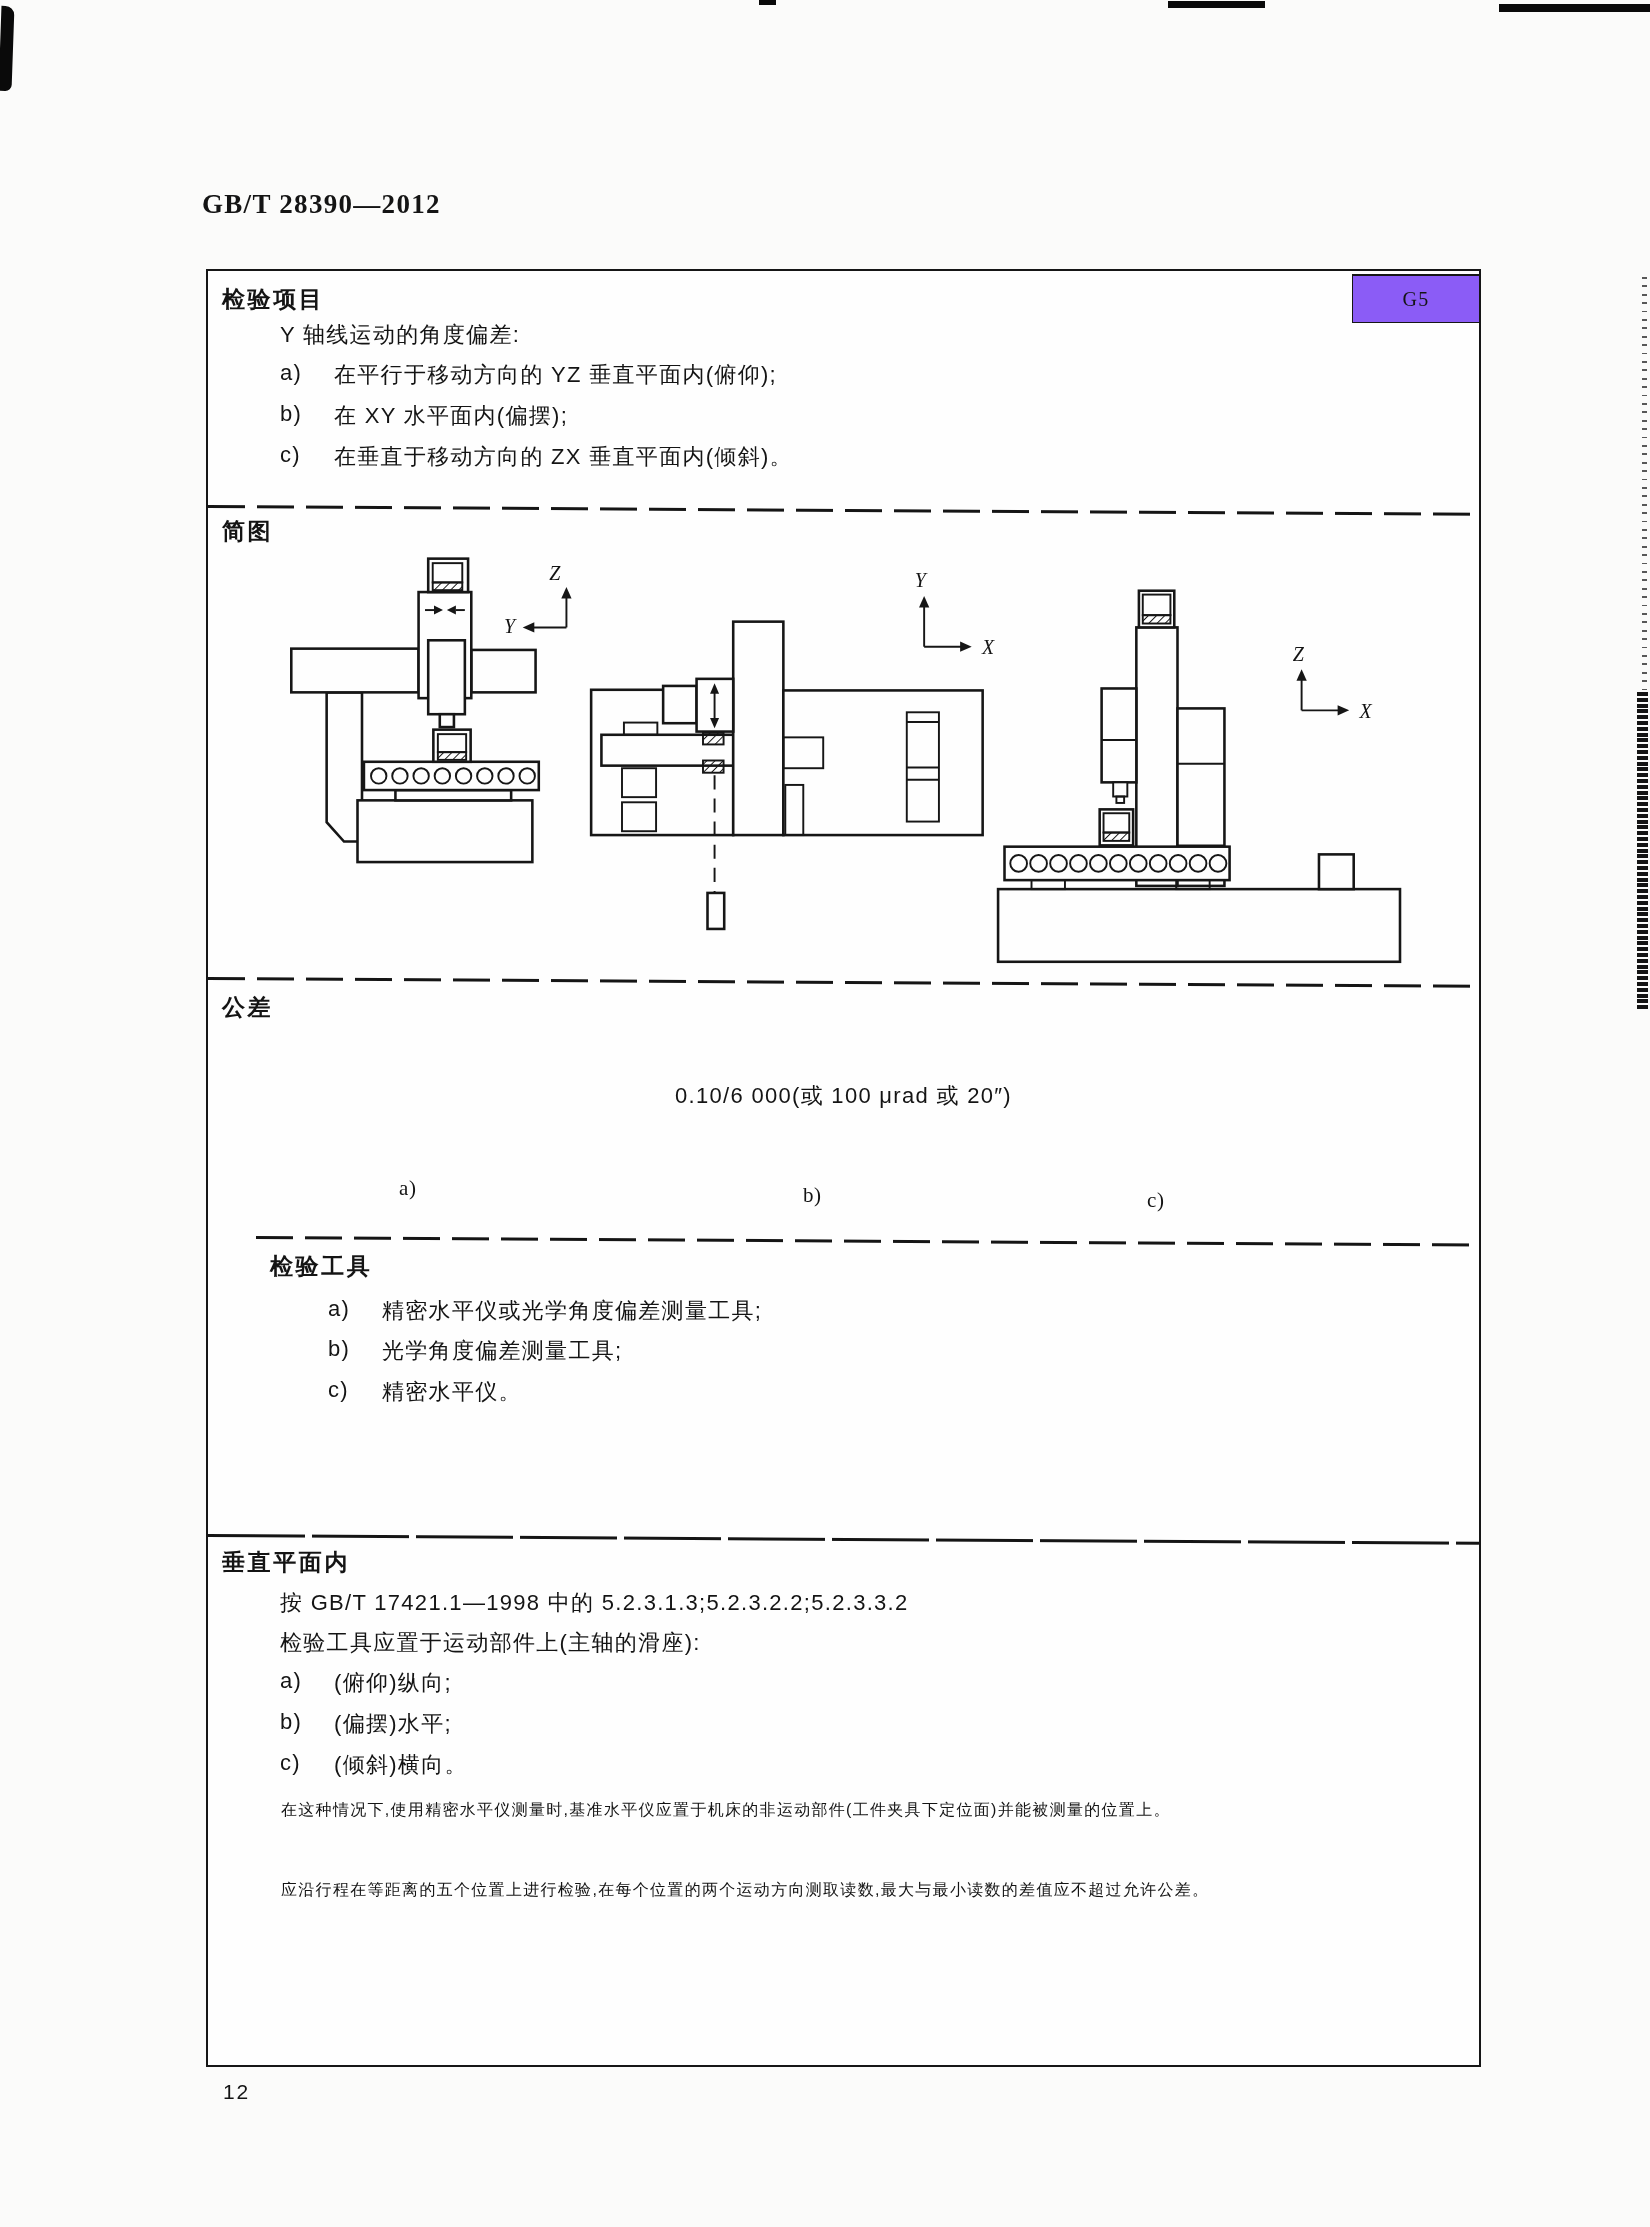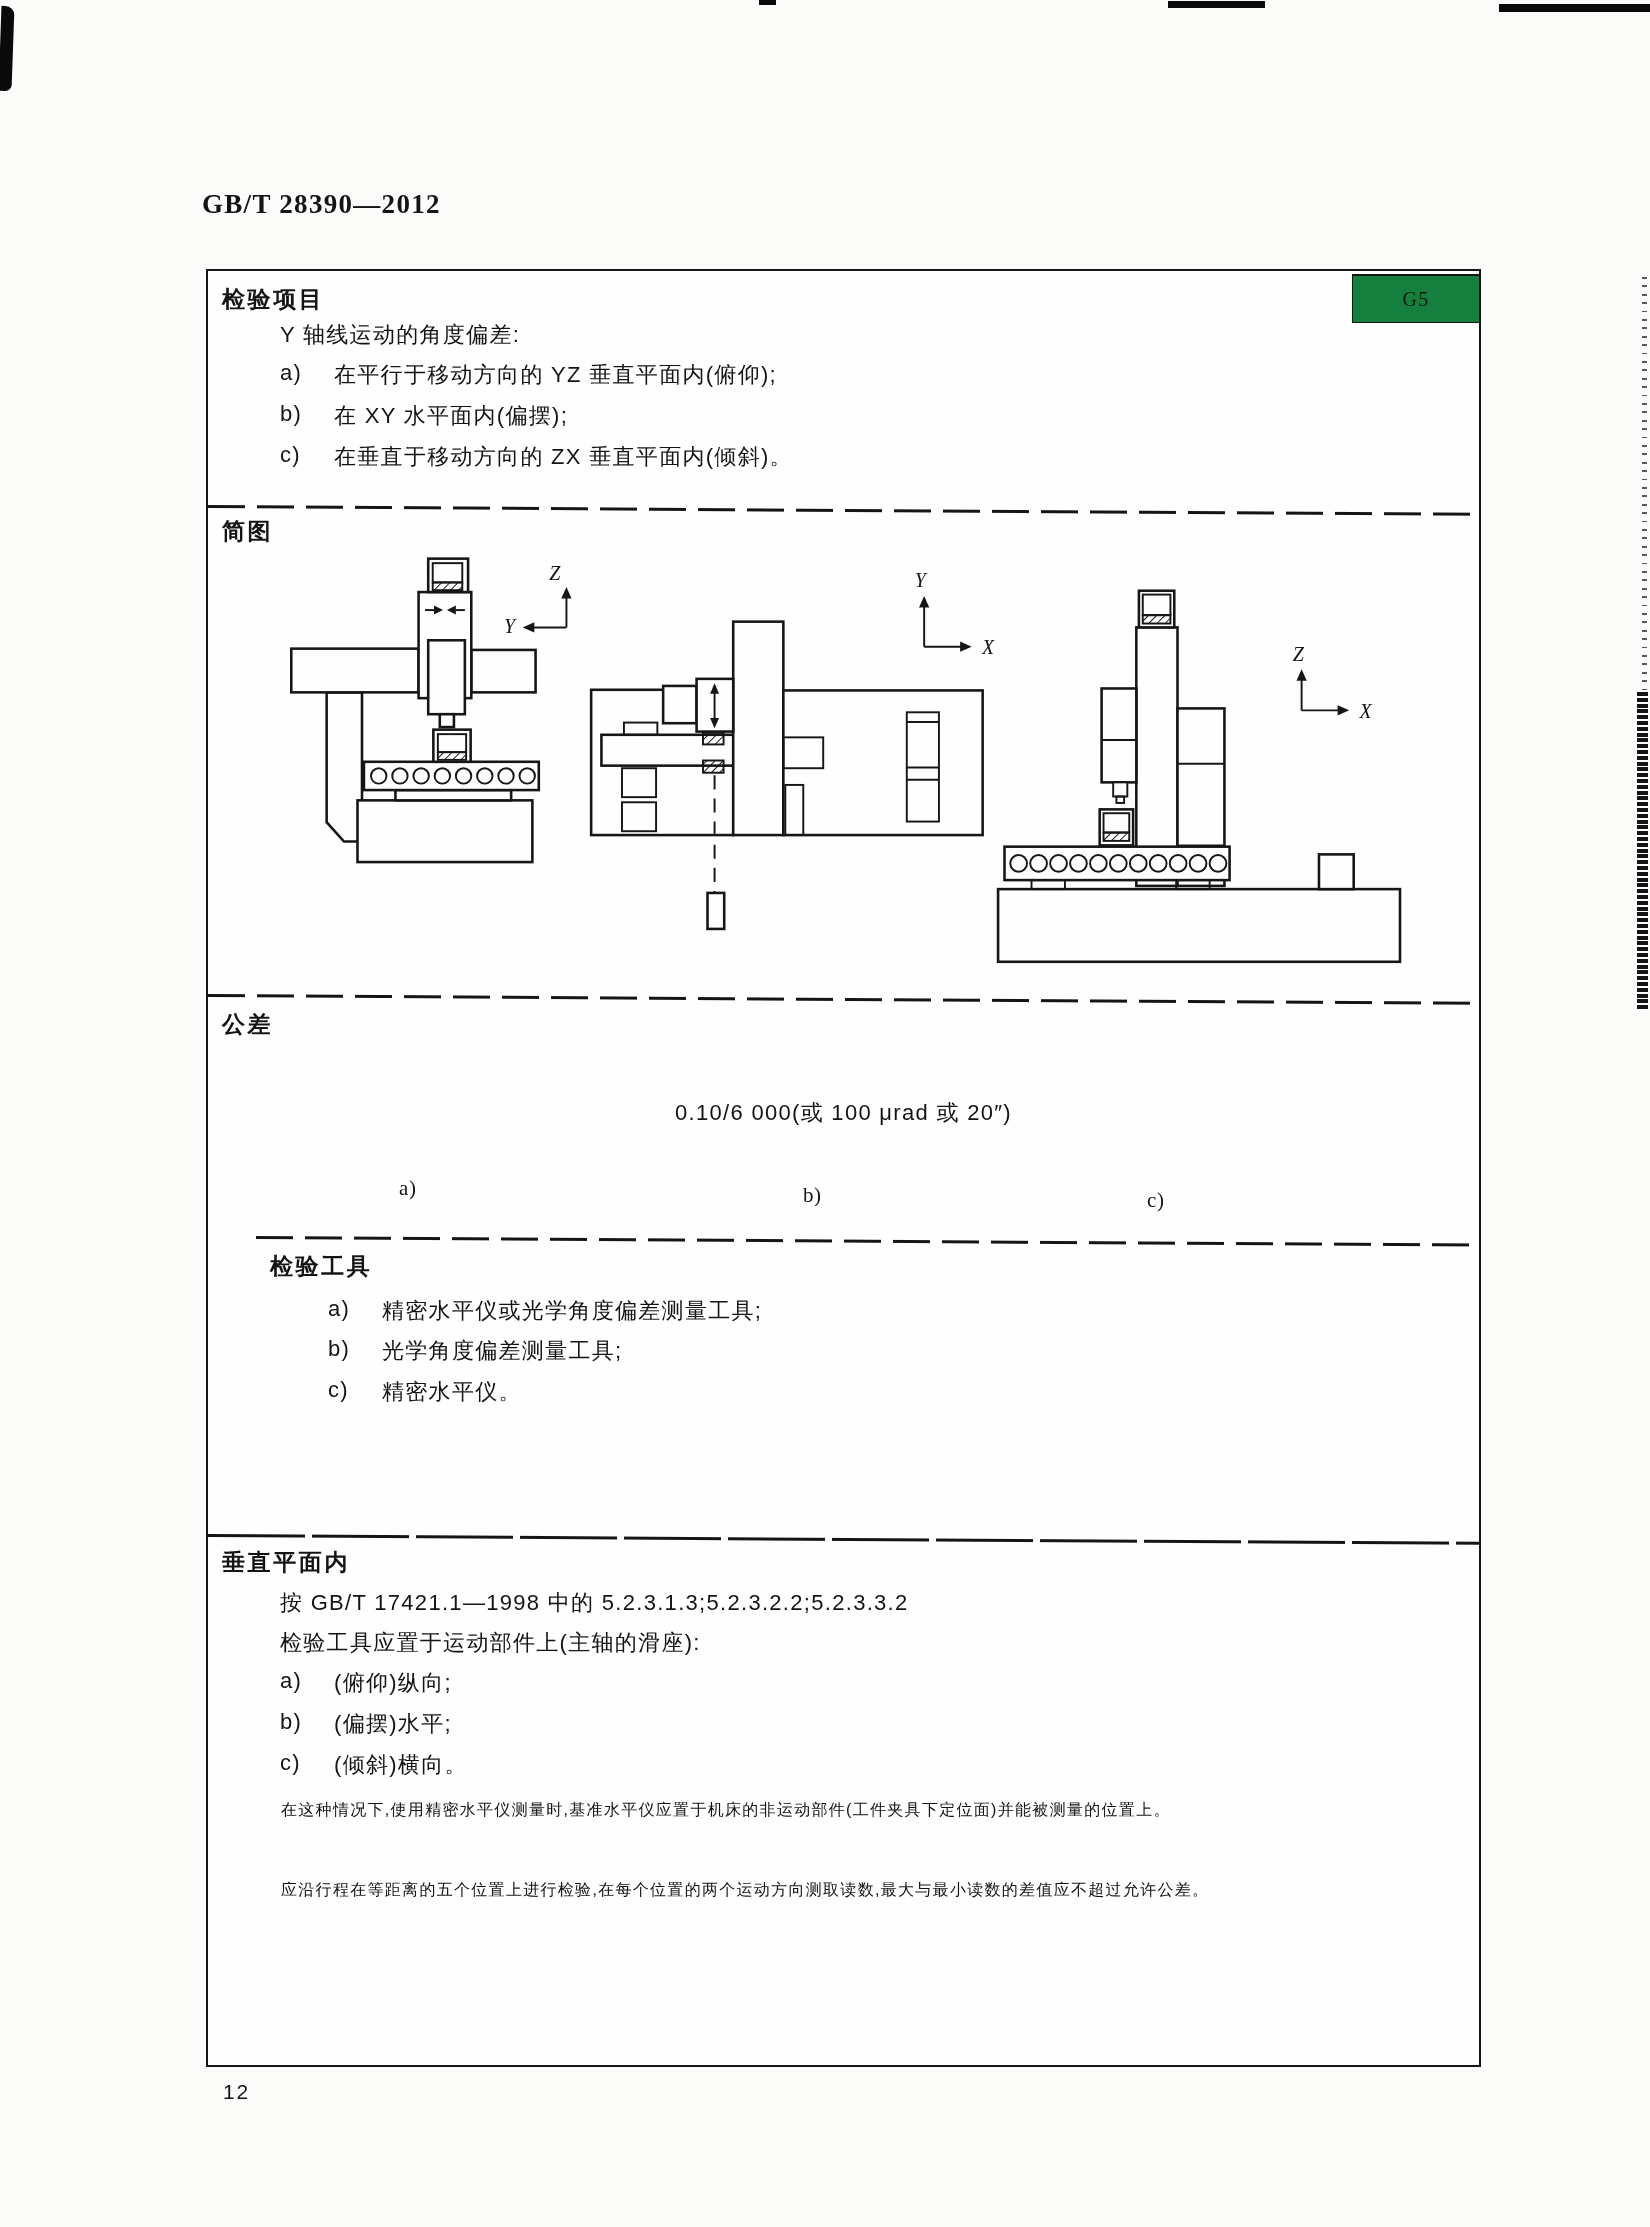--- a/index.html
+++ b/index.html
@@ -34,21 +34,21 @@
   .line { position:absolute; white-space:nowrap; font-size:22px; letter-spacing:1.3px; }
   .sec-label { font-weight:bold; font-size:23px; letter-spacing:2.6px; }
   .li { display:flex; gap:26px; }
   .marker { min-width:28px; }
   .centerline { left:0; right:0; text-align:center; }
   .badge {
     position:absolute; top:2.6px; left:1144px; width:126px; height:46px;
     border:1.9px solid #161616; border-top-width:2.6px;
     font-size:20px; letter-spacing:1.3px; text-align:center; line-height:46px;
     font-family:"Liberation Serif","DejaVu Serif",serif;
-    background:#15803d;
+    background:#8b5cf6;
   }
   .para {
     position:absolute; left:6px; width:1158px;
     font-size:16px; letter-spacing:1.3px; line-height:40px;
     text-indent:67px; text-align:justify; white-space:normal;
   }
   .caption { position:absolute; font-size:21px; letter-spacing:0.6px;
     font-family:"Liberation Serif","DejaVu Serif",serif; }
   svg { position:absolute; overflow:visible; }
   svg text {
@@ -265,21 +265,21 @@
       </g>
       <text x="535" y="178" text-anchor="middle">Z</text>
       <text x="630" y="266">X</text>
     </svg>
 
     <div class="caption" style="left:191px;top:670px;">a)</div>
     <div class="caption" style="left:595px;top:677px;">b)</div>
     <div class="caption" style="left:939px;top:682px;">c)</div>
   </div>
 
-  <div class="sec" style="top:724px;height:244px;">
+  <div class="sec" style="top:707px;height:244px;">
     <div class="divider"></div>
     <div class="line sec-label" style="left:14px;top:14px;">公差</div>
     <div class="line centerline" style="top:103px;">0.10/6 000(或 100 μrad 或 20″)</div>
   </div>
 
   <div class="sec" style="top:966px;height:298px;margin-left:48px;">
     <div class="divider"></div>
     <div class="line sec-label" style="left:14px;top:14px;">检验工具</div>
     <div class="line li" style="left:72px;top:59px;">
       <span class="marker">a)</span>

